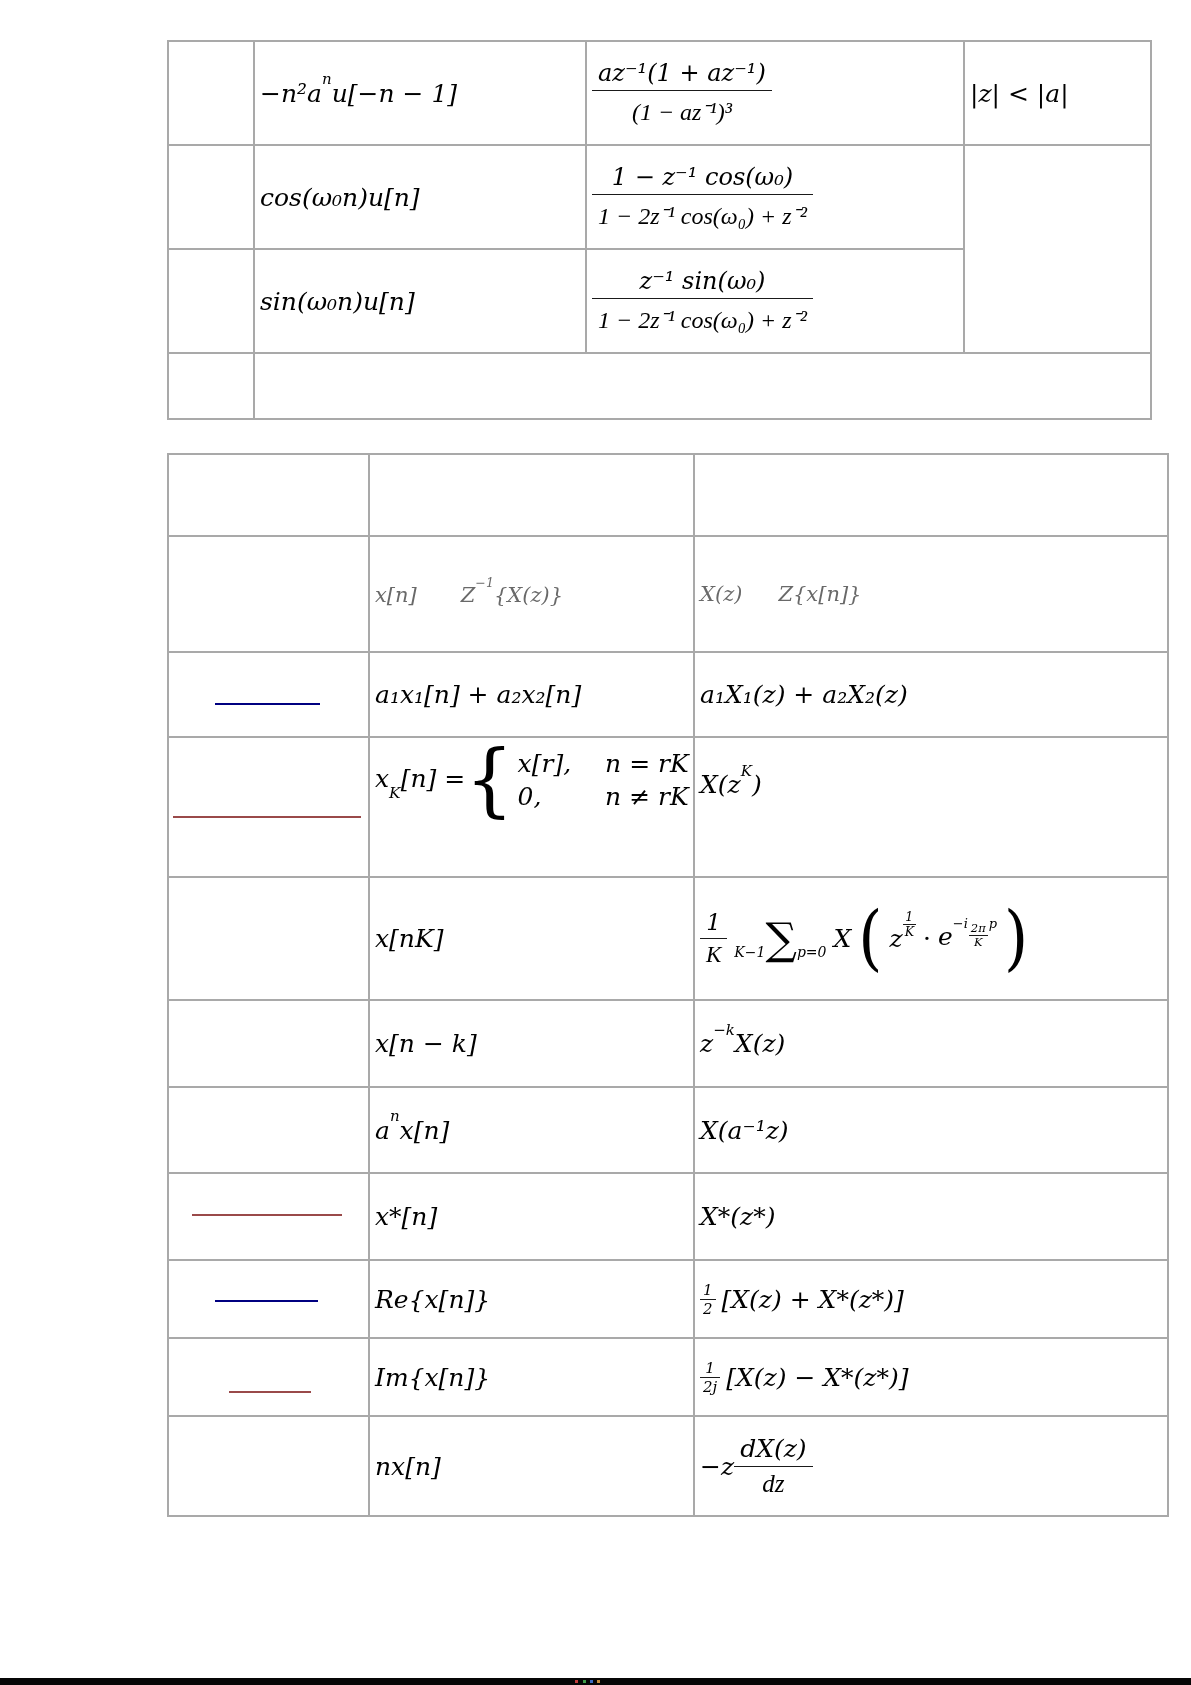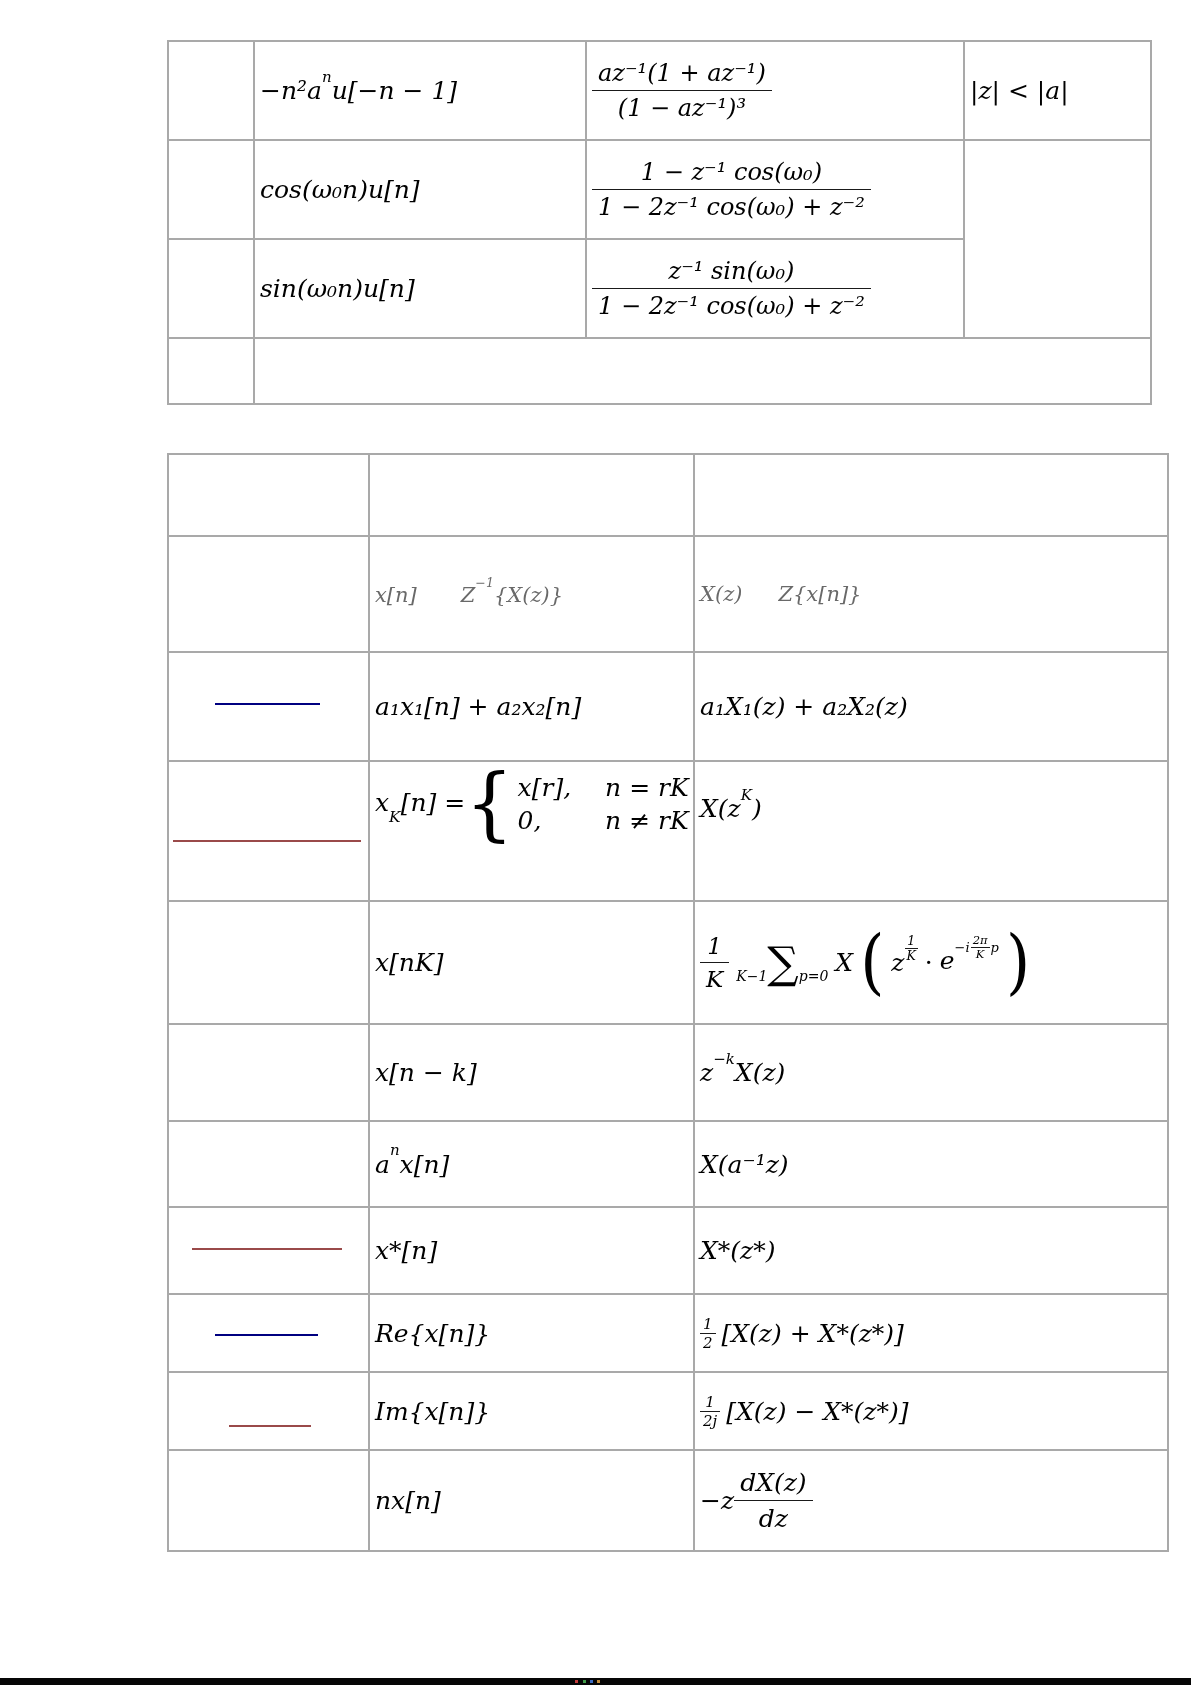--- a/index.html
+++ b/index.html
@@ -10,21 +10,21 @@
     font-family:"DejaVu Serif","DejaVu Sans",serif;
   }
   table.tbl { border-collapse:collapse; position:absolute; table-layout:fixed; }
   table.tbl td { border:2px solid #a9a9a9; padding:16px 5px; vertical-align:middle; position:relative; }
   .math { font-style:italic; font-size:25px; color:#000; white-space:nowrap; }
   .math-sm { font-style:italic; font-size:24px; color:#000; white-space:nowrap; }
   sup.e { font-size:60%; position:relative; top:-0.55em; font-style:italic; }
   sub.e { font-size:62%; position:relative; top:0.32em; font-style:italic; }
   .frac { display:inline-block; vertical-align:middle; text-align:center; }
   .frac .fnum { display:block; padding:1px 6px 3px; }
-  .frac .fden { display:block; border-top:1.5px solid #1a1a1a; padding:3px 6px 1px; }
+  .frac .fden { display:block; border-top:1.5px solid #1a1a1a; padding:3px 6px 1px;font-family:Liberation Serif, serif; }
   .va-top { vertical-align:top !important; }
   
   .faint { color:#4f4f4f; filter:blur(0.45px); font-size:21px; opacity:.85; }
   .gap-lg { display:inline-block; width:44px; }
   .gap-md { display:inline-block; width:36px; }
   
   .link-underline { position:absolute; height:2px; display:block; }
   .u-navy { background:#000080; }
   .u-maroon { background:#9a4a4a; }
   .lnk-linearity   { left:46px; top:50px; width:105px; }
@@ -134,21 +134,21 @@
   <tr style="height:116px">
     <td></td>
     <td>
       <span class="math faint"><span>x[n]</span><span class="gap-lg"></span><span>Z</span><sup class="e">−1</sup><span>{X(z)}</span></span>
     </td>
     <td>
       <span class="math faint"><span>X(z)</span><span class="gap-md"></span><span>Z</span><span>{x[n]}</span></span>
     </td>
   </tr>
 
-  <tr style="height:109px">
+  <tr style="height:85px">
     <td>
       <span class="link-underline u-navy lnk-linearity"></span>
     </td>
     <td>
       <span class="math">a₁x₁[n] + a₂x₂[n]</span>
     </td>
     <td>
       <span class="math">a₁X₁(z) + a₂X₂(z)</span>
     </td>
   </tr>
@@ -189,32 +189,32 @@
           <span class="lim">K−1</span>
           <span class="sym">∑</span>
           <span class="lim">p=0</span>
         </span>
         <span>X</span>
         <span class="bigparen">(</span>
         <span><span>z</span><span class="supfrac"><span class="fnum">1</span><span class="fden">K</span></span></span>
         <span style="font-style:normal">·</span>
         <span><span>e</span><span class="expflex">
                 <span>−i</span>
-                <span class="supfrac" style="top:0; font-size:11.5px">
+                <span class="supfrac" style="top:12px; font-size:11.5px">
                   <span class="fnum">2π</span>
                   <span class="fden">K</span>
                 </span>
                 <span>p</span>
               </span></span>
         <span class="bigparen">)</span>
       </div>
     </td>
   </tr>
 
-  <tr style="height:97px">
+  <tr style="height:87px">
     <td></td>
     <td>
       <span class="math">x[n − k]</span>
     </td>
     <td>
       <span class="math"><span>z</span><sup class="e">−k</sup><span>X(z)</span></span>
     </td>
   </tr>
 
   <tr style="height:86px">

